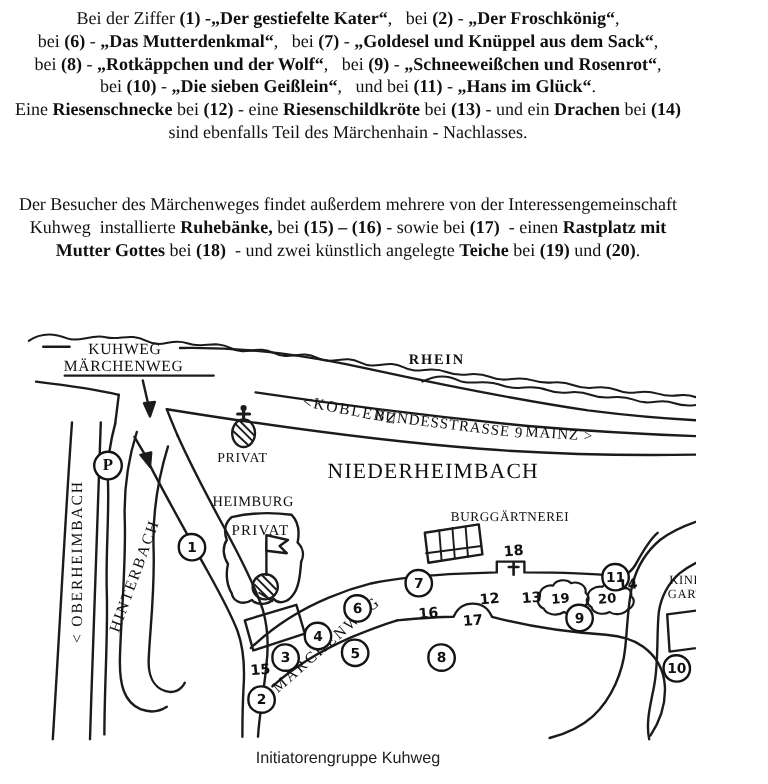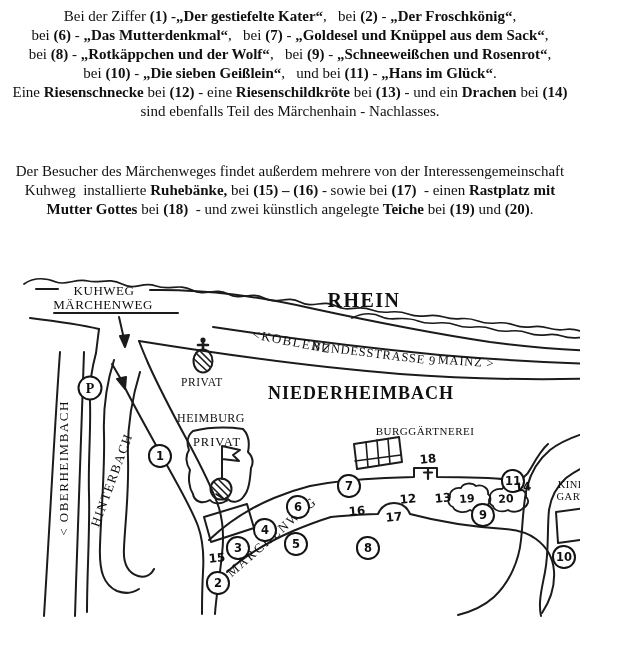--- a/index.html
+++ b/index.html
@@ -9,25 +9,25 @@
   #intro1{top:7px;}
   #intro2{top:162px;}
   .tline{text-align:center;font-size:15px;line-height:19px;white-space:pre-wrap;
          padding:0 4px;color:#101010;}
   .tline b{font-weight:bold;}
   svg.mapsvg{position:absolute;left:0;top:0;width:640px;height:653px;pointer-events:none;}
   .mlabel{position:absolute;white-space:nowrap;color:#101010;
           font-family:"Liberation Serif",serif;
           transform:translate(-50%,-50%) rotate(var(--r,0deg));}
   .l-sign{font-size:13px;letter-spacing:.5px;}
-  .l-rhein{font-size:20px;font-weight:bold;letter-spacing:1.5px;}
+  .l-rhein{font-size:12px;font-weight:bold;letter-spacing:1.5px;}
   .l-road{font-size:13px;letter-spacing:1.5px;}
   .l-road2{font-size:12.5px;letter-spacing:.8px;}
   .l-kirche{font-size:11.5px;letter-spacing:.5px;}
-  .l-town{font-size:18px;font-weight:bold;letter-spacing:1px;}
+  .l-town{font-size:18px;font-weight:normal;letter-spacing:1px;}
   .l-small{font-size:11px;letter-spacing:.5px;}
   .l-kg{font-size:10.5px;letter-spacing:.5px;}
   .l-vert{font-size:13px;letter-spacing:1.5px;}
   .l-diag{font-size:13px;letter-spacing:2px;}
   .station{position:absolute;transform:translate(-50%,-50%);color:#101010;z-index:3;}
   .circled{width:20px;height:20px;border:2px solid #141414;border-radius:48% 52% 50% 50%;
            background:#fff;display:flex;align-items:center;justify-content:center;
            font:bold 11.5px "DejaVu Sans",sans-serif;}
   .parking{width:21px;height:21px;border:2px solid #141414;border-radius:50%;background:#fff;
            display:flex;align-items:center;justify-content:center;
@@ -175,13 +175,14 @@
       <div class="station plain" style="left: 443px; top: 498px;">13</div>
       <div class="station plain" style="left: 523px; top: 487px;">14</div>
       <div class="station plain" style="left: 217px; top: 558px;">15</div>
       <div class="station plain" style="left: 357px; top: 511px;">16</div>
       <div class="station plain" style="left: 394px; top: 517px;">17</div>
       <div class="station plain" style="left: 428px; top: 459px;">18</div>
       <div class="station pondnum" style="left: 467px; top: 499px;">19</div>
       <div class="station pondnum" style="left: 506px; top: 499px;">20</div>
     </div>
 
+  <div class="caption">Initiatorengruppe Kuhweg</div>
 </div>
 
 </body></html>

